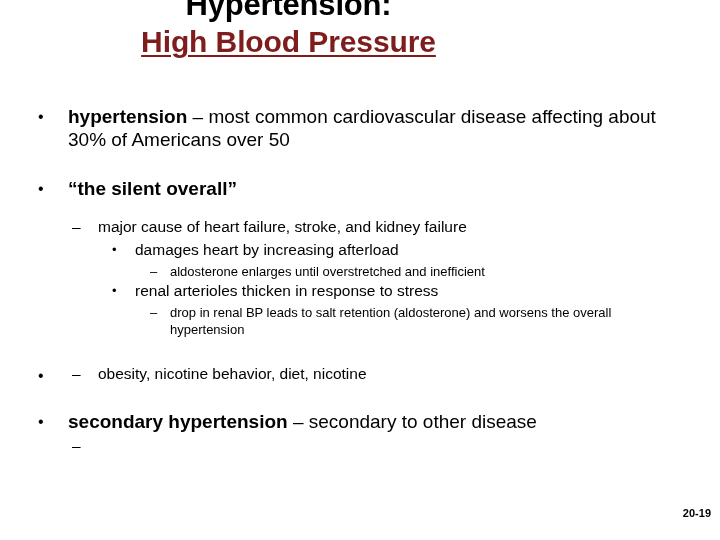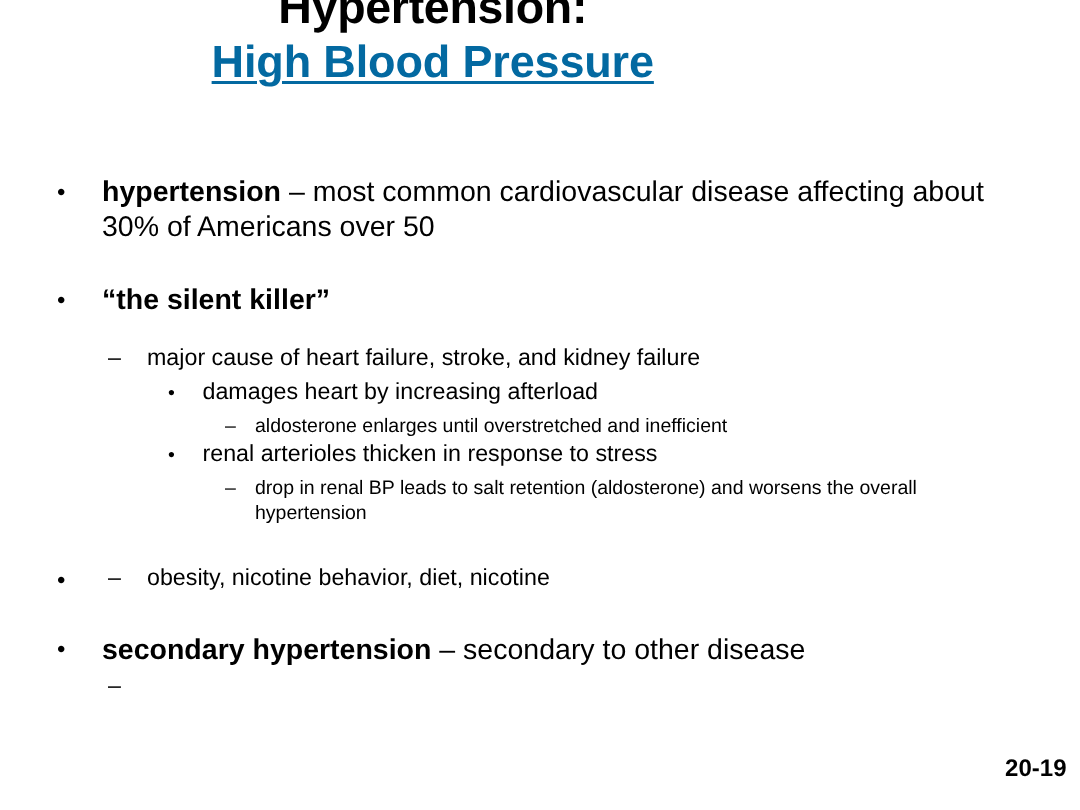--- a/index.html
+++ b/index.html
@@ -29,21 +29,21 @@
     font-weight: bold;
     line-height: 31px;
     color: #000000;
     margin-top: -11px;
     letter-spacing: -0.2px;
   }
   .title-line2 {
     font-size: 30px;
     font-weight: bold;
     line-height: 34px;
-    color: #0369a1;
+    color: #7f1d1d;
     text-decoration: underline;
     text-decoration-thickness: 2px;
     text-underline-offset: 3px;
     letter-spacing: -0.1px;
     margin-top: 5px;
   }
 
   
   .body-outline {
     position: absolute;
@@ -73,21 +73,21 @@
     font-size: 19px;
     line-height: 23px;
     margin-top: 0;
   }
   .lvl1 .bullet {
     left: 38px;
     top: 0;
     font-size: 16px;
     line-height: 23px;
   }
-  .lvl1 .txt { font-weight: normal; margin-top: 12px; }
+  .lvl1 .txt { font-weight: normal; }
   .lvl1 .b { font-weight: bold; }
 
   
   .lvl2 {
     padding-left: 98px;
     padding-right: 60px;
     font-size: 15.5px;
     line-height: 20px;
   }
   .lvl2 .bullet {
@@ -128,21 +128,21 @@
   .gap-lg { margin-top: 26px; }
   .gap-md { margin-top: 17px; }
   .gap-sm { margin-top: 3px; }
   .gap-xs { margin-top: 1px; }
 
   
   .page-num {
     position: absolute;
     right: 9px;
     bottom: 21px;
-    font-size: 16px;
+    font-size: 11px;
     font-weight: bold;
     line-height: 12px;
     letter-spacing: 0px;
   }
 </style>
 </head>
 <body>
 
 <div class="title-block">
   <div class="title-line1">Hypertension:</div>
@@ -151,21 +151,21 @@
 
 <div class="body-outline">
 
   <div class="item lvl1">
     <span class="bullet">•</span>
     <span class="txt"><span class="b">hypertension</span><span> – most common cardiovascular disease affecting about 30% of Americans over 50</span></span>
   </div>
 
   <div class="item lvl1 gap-lg">
     <span class="bullet">•</span>
-    <span class="txt"><span class="b">“the silent killer”</span></span>
+    <span class="txt"><span class="b">“the silent overall”</span></span>
   </div>
 
   <div class="item lvl2 gap-md">
     <span class="bullet">–</span>
     <span class="txt">major cause of heart failure, stroke, and kidney failure</span>
   </div>
 
   <div class="item lvl3 gap-sm">
     <span class="bullet">•</span>
     <span class="txt">damages heart by increasing afterload</span>

